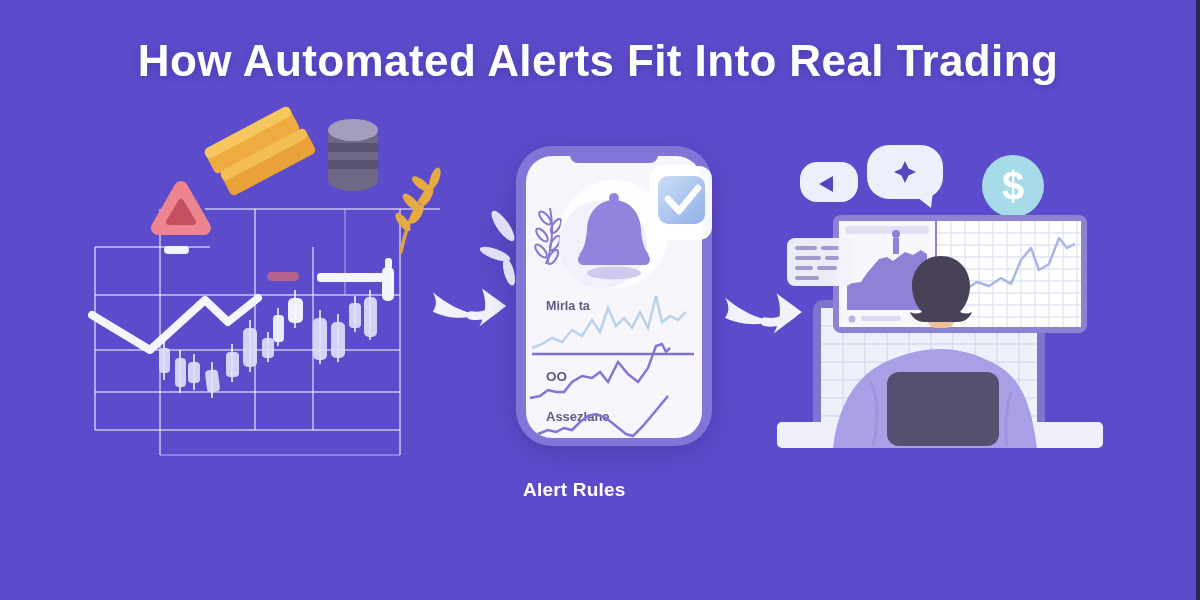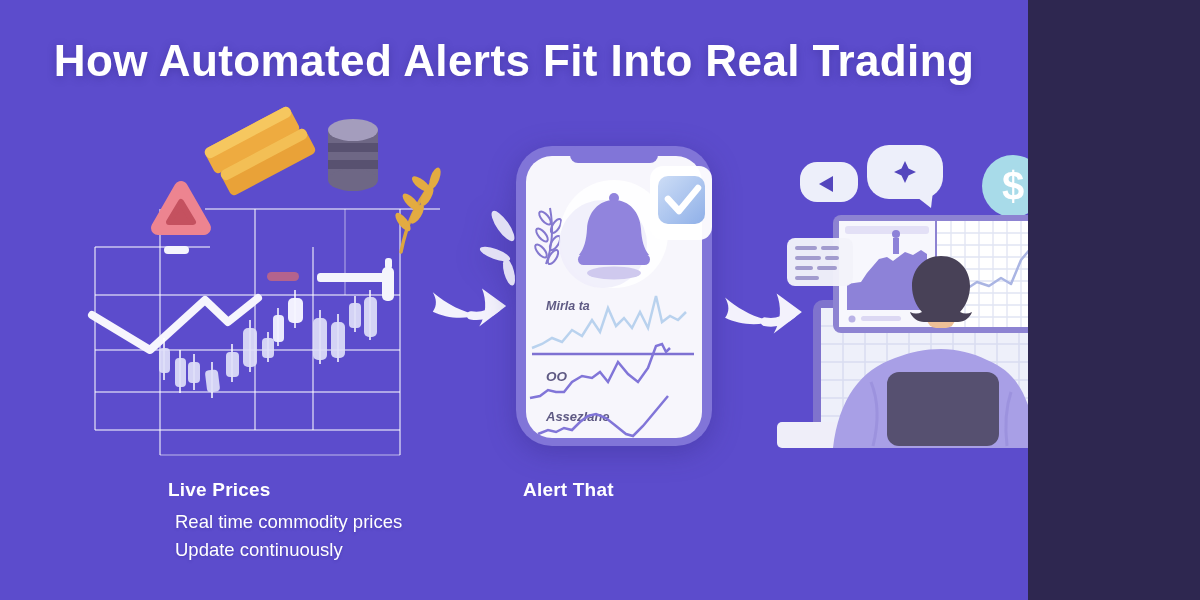--- a/index.html
+++ b/index.html
@@ -1,17 +1,17 @@
 <!DOCTYPE html>
 <html><head>
 <meta charset="utf-8">
 <style>
   html,body { margin:0; padding:0; background:#2e2750; }
   .canvas {
-    position:relative; width:1028px; height:600px; overflow:hidden;
+    position:relative; width:1196px; height:600px; overflow:hidden;
     background:#5C4CCC;
     font-family:"Liberation Sans", sans-serif;
   }
   .title {
     position:absolute; top:36px; left:0; width:100%;
     text-align:center; color:#ffffff; font-size:44px; font-weight:800;
     letter-spacing:.4px; margin:0;
     text-shadow:0 2px 8px rgba(43,32,120,.35);
   }
   .illu { position:absolute; }
@@ -133,21 +133,21 @@
   <div class="illu" style="left:430px; top:273px;">
     <svg width="78" height="68" viewBox="0 0 84 72">
       <g fill="#f3f2fc">
         <path d="M3,20 C18,33 36,42 52,44 C38,50 17,48 3,41 C8,34 7,27 3,20 Z"></path>
         <path d="M44,45 C56,47 64,44 72,37" stroke="#f3f2fc" stroke-width="9" stroke-linecap="round" fill="none"></path>
         <path d="M56,16 L82,35 L53,57 C61,44 61,29 56,16 Z"></path>
       </g>
     </svg>
   </div>
 
-  <div class="illu soft-shadow" style="left:475px; top:130px;font-style:italic;">
+  <div class="illu soft-shadow" style="left:475px; top:130px;">
     <svg width="243" height="320" viewBox="0 0 243 320">
       <defs>
         <linearGradient id="gradBadge" x1="0" y1="0" x2="1" y2="1">
           <stop offset="0" stop-color="#cdddf6"></stop>
             <stop offset="1" stop-color="#8fb0e8"></stop>
         </linearGradient>
       </defs>
 
       <g fill="#eeedf9" opacity=".92">
         <ellipse cx="28" cy="96" rx="6" ry="18" transform="rotate(-35 28 96)"></ellipse>
@@ -304,24 +304,19 @@
         <rect x="152" y="176" width="28" height="22" rx="9" fill="#eec096"></rect>
         <path d="M58,318 C64,268 86,240 120,228 C136,222 150,219 166,219 C182,219 198,223 212,230 C246,244 256,272 262,318 Z" fill="#a89fe6"></path>
         <path d="M96,252 C104,272 104,292 98,316" stroke="#948bd8" stroke-width="3" fill="none" opacity=".6"></path>
         <path d="M236,262 C230,280 230,298 232,316" stroke="#948bd8" stroke-width="3" fill="none" opacity=".6"></path>
         <path d="M166,126 c-17,0 -29,13 -29,30 c0,10 4,20 10,26 c-4,2 -8,2 -12,0 c2,6 8,10 14,10 l34,0 c6,0 12,-4 14,-10 c-4,2 -8,2 -12,0 c6,-6 10,-16 10,-26 c0,-17 -12,-30 -29,-30 z" fill="#484157"></path>
         <rect x="112" y="242" width="112" height="74" rx="12" fill="#565070"></rect>
       </g>
     </svg>
   </div>
 
-  <div class="caption" style="left:168px; top:479px;">
-    <h3>Live Prices</h3>
-    <p>Real time commodity prices</p>
-    <p>Update continuously</p>
-  </div>
 
   <div class="caption" style="left:523px; top:479px;">
-    <h3>Alert That</h3>
+    <h3>Alert Rules</h3>
   </div>
 
 
 </div>
 
 </body></html>

